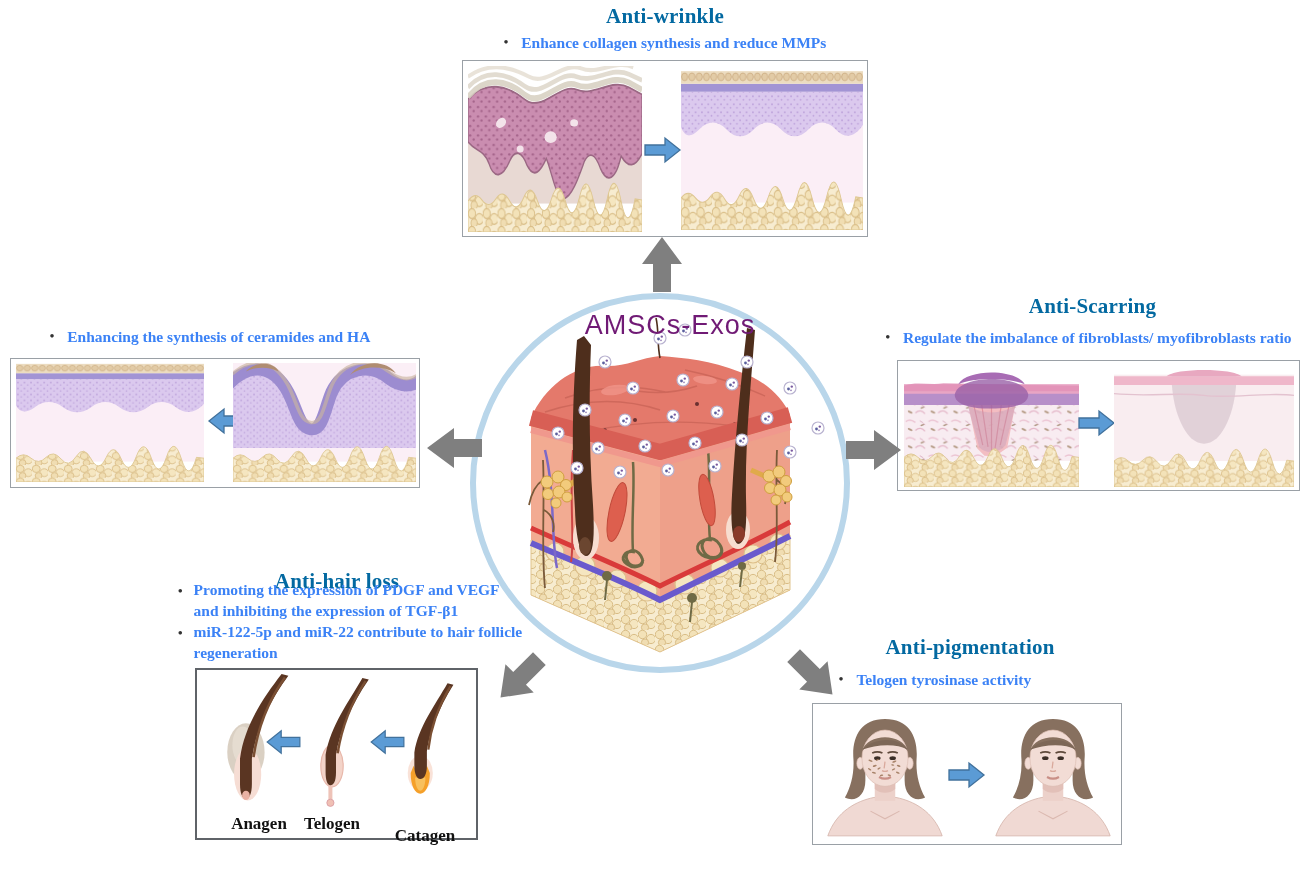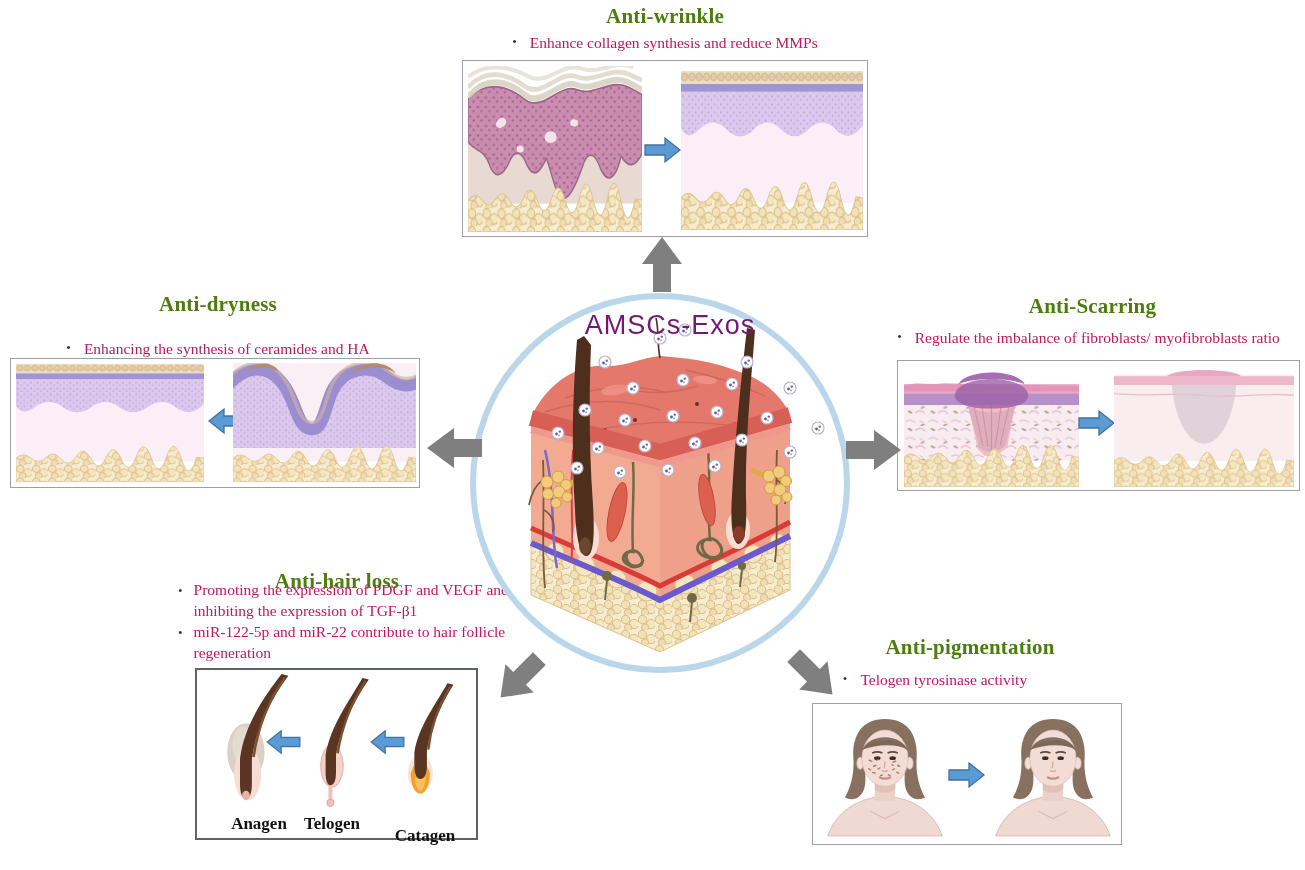--- a/index.html
+++ b/index.html
@@ -1,20 +1,20 @@
 <!DOCTYPE html>
 <html><head>
 <meta charset="utf-8">
 <style>
   html,body{margin:0;padding:0;background:#ffffff;}
   .canvas{position:relative;width:1305px;height:870px;background:#fff;overflow:hidden;
           font-family:"Liberation Serif", serif;color:#1b1b1b;}
   .abs{position:absolute;}
-  .title{font-size:21px;font-weight:600;letter-spacing:.2px;text-align:center;color:#4d7c0f;}
-  .bullet{font-size:15.5px;line-height:1.35;color:#be185d;}
+  .title{font-size:21px;font-weight:600;letter-spacing:.2px;text-align:center;color:#0369a1;}
+  .bullet{font-size:15.5px;line-height:1.35;color:#3b82f6;font-weight:bold;}
   .bullet-center{text-align:center;}
   .bullet-center .btxt::before{content:"•";margin-right:13px;font-size:13px;position:relative;top:-2px;color:#333;}
   .bullet-flex{display:flex;}
   .bullet-flex::before{content:"•";flex:0 0 auto;font-size:13px;margin:2px 11px 0 0;color:#333;}
   .panel{position:absolute;background:#fff;border:1px solid #9aa0a6;box-sizing:border-box;}
   .panel-dark{border:2px solid #5f6368;}
   .center-circle{position:absolute;left:470px;top:293px;width:380px;height:380px;border:6px solid #b9d6ea;
                  border-radius:50%;box-sizing:border-box;background:#fff;}
   .center-label{position:absolute;left:555px;top:310px;width:230px;text-align:center;
                 font-family:"Liberation Sans", sans-serif;font-size:27px;color:#701a75;letter-spacing:1px;}
@@ -114,22 +114,21 @@
 
     <svg class="abs" style="left:218px;top:9px;" width="182" height="160" viewBox="0 0 200 140" preserveAspectRatio="none">
       <rect x="0" y="16" width="200" height="100" fill="#fbeef6"></rect>
       <path d="M0,19 L200,19 L200,48 C190,60 180,60 170,52 C160,44 150,44 140,52 C130,60 120,60 110,52 C100,44 90,44 80,52 C70,60 60,60 50,52 C40,44 30,44 20,52 C10,60 4,58 0,50 Z" fill="url(#lavP)"></path>
       <rect x="0" y="12" width="200" height="7" fill="#a294d4"></rect>
       <rect x="0" y="1" width="200" height="11" fill="url(#bumpsP)"></rect>
       <path d="M0,112 Q8,104 16,112 T32,111 T48,113 T64,110 T80,113 T96,111 T112,113 T128,110 T144,112 T160,111 T176,113 T192,111 L200,112 L200,140 L0,140 Z" fill="url(#fatP)" stroke="#dec793" stroke-width="1"></path>
     </svg>
   </div>
 
-  <div class="abs title" style="left:18px;top:292px;width:400px;">Anti-dryness</div>
-  <div class="abs bullet bullet-center" style="left:18px;top:327px;width:400px;margin-top:12px;">
+  <div class="abs bullet bullet-center" style="left:10px;top:327px;width:400px;">
     <span class="btxt">Enhancing the synthesis of ceramides and HA</span>
   </div>
   <div class="panel" style="left:10px;top:358px;width:410px;height:130px;">
 
     <svg class="abs" style="left:5px;top:4px;" width="188" height="119" viewBox="0 0 200 140" preserveAspectRatio="none">
       <rect x="0" y="16" width="200" height="100" fill="#fbeef6"></rect>
       <path d="M0,19 L200,19 L200,48 C190,60 180,60 170,52 C160,44 150,44 140,52 C130,60 120,60 110,52 C100,44 90,44 80,52 C70,60 60,60 50,52 C40,44 30,44 20,52 C10,60 4,58 0,50 Z" fill="url(#lavP)"></path>
       <rect x="0" y="12" width="200" height="7" fill="#a294d4"></rect>
       <rect x="0" y="1" width="200" height="11" fill="url(#bumpsP)"></rect>
       <path d="M0,112 Q8,104 16,112 T32,111 T48,113 T64,110 T80,113 T96,111 T112,113 T128,110 T144,112 T160,111 T176,113 T192,111 L200,112 L200,140 L0,140 Z" fill="url(#fatP)" stroke="#dec793" stroke-width="1"></path>

